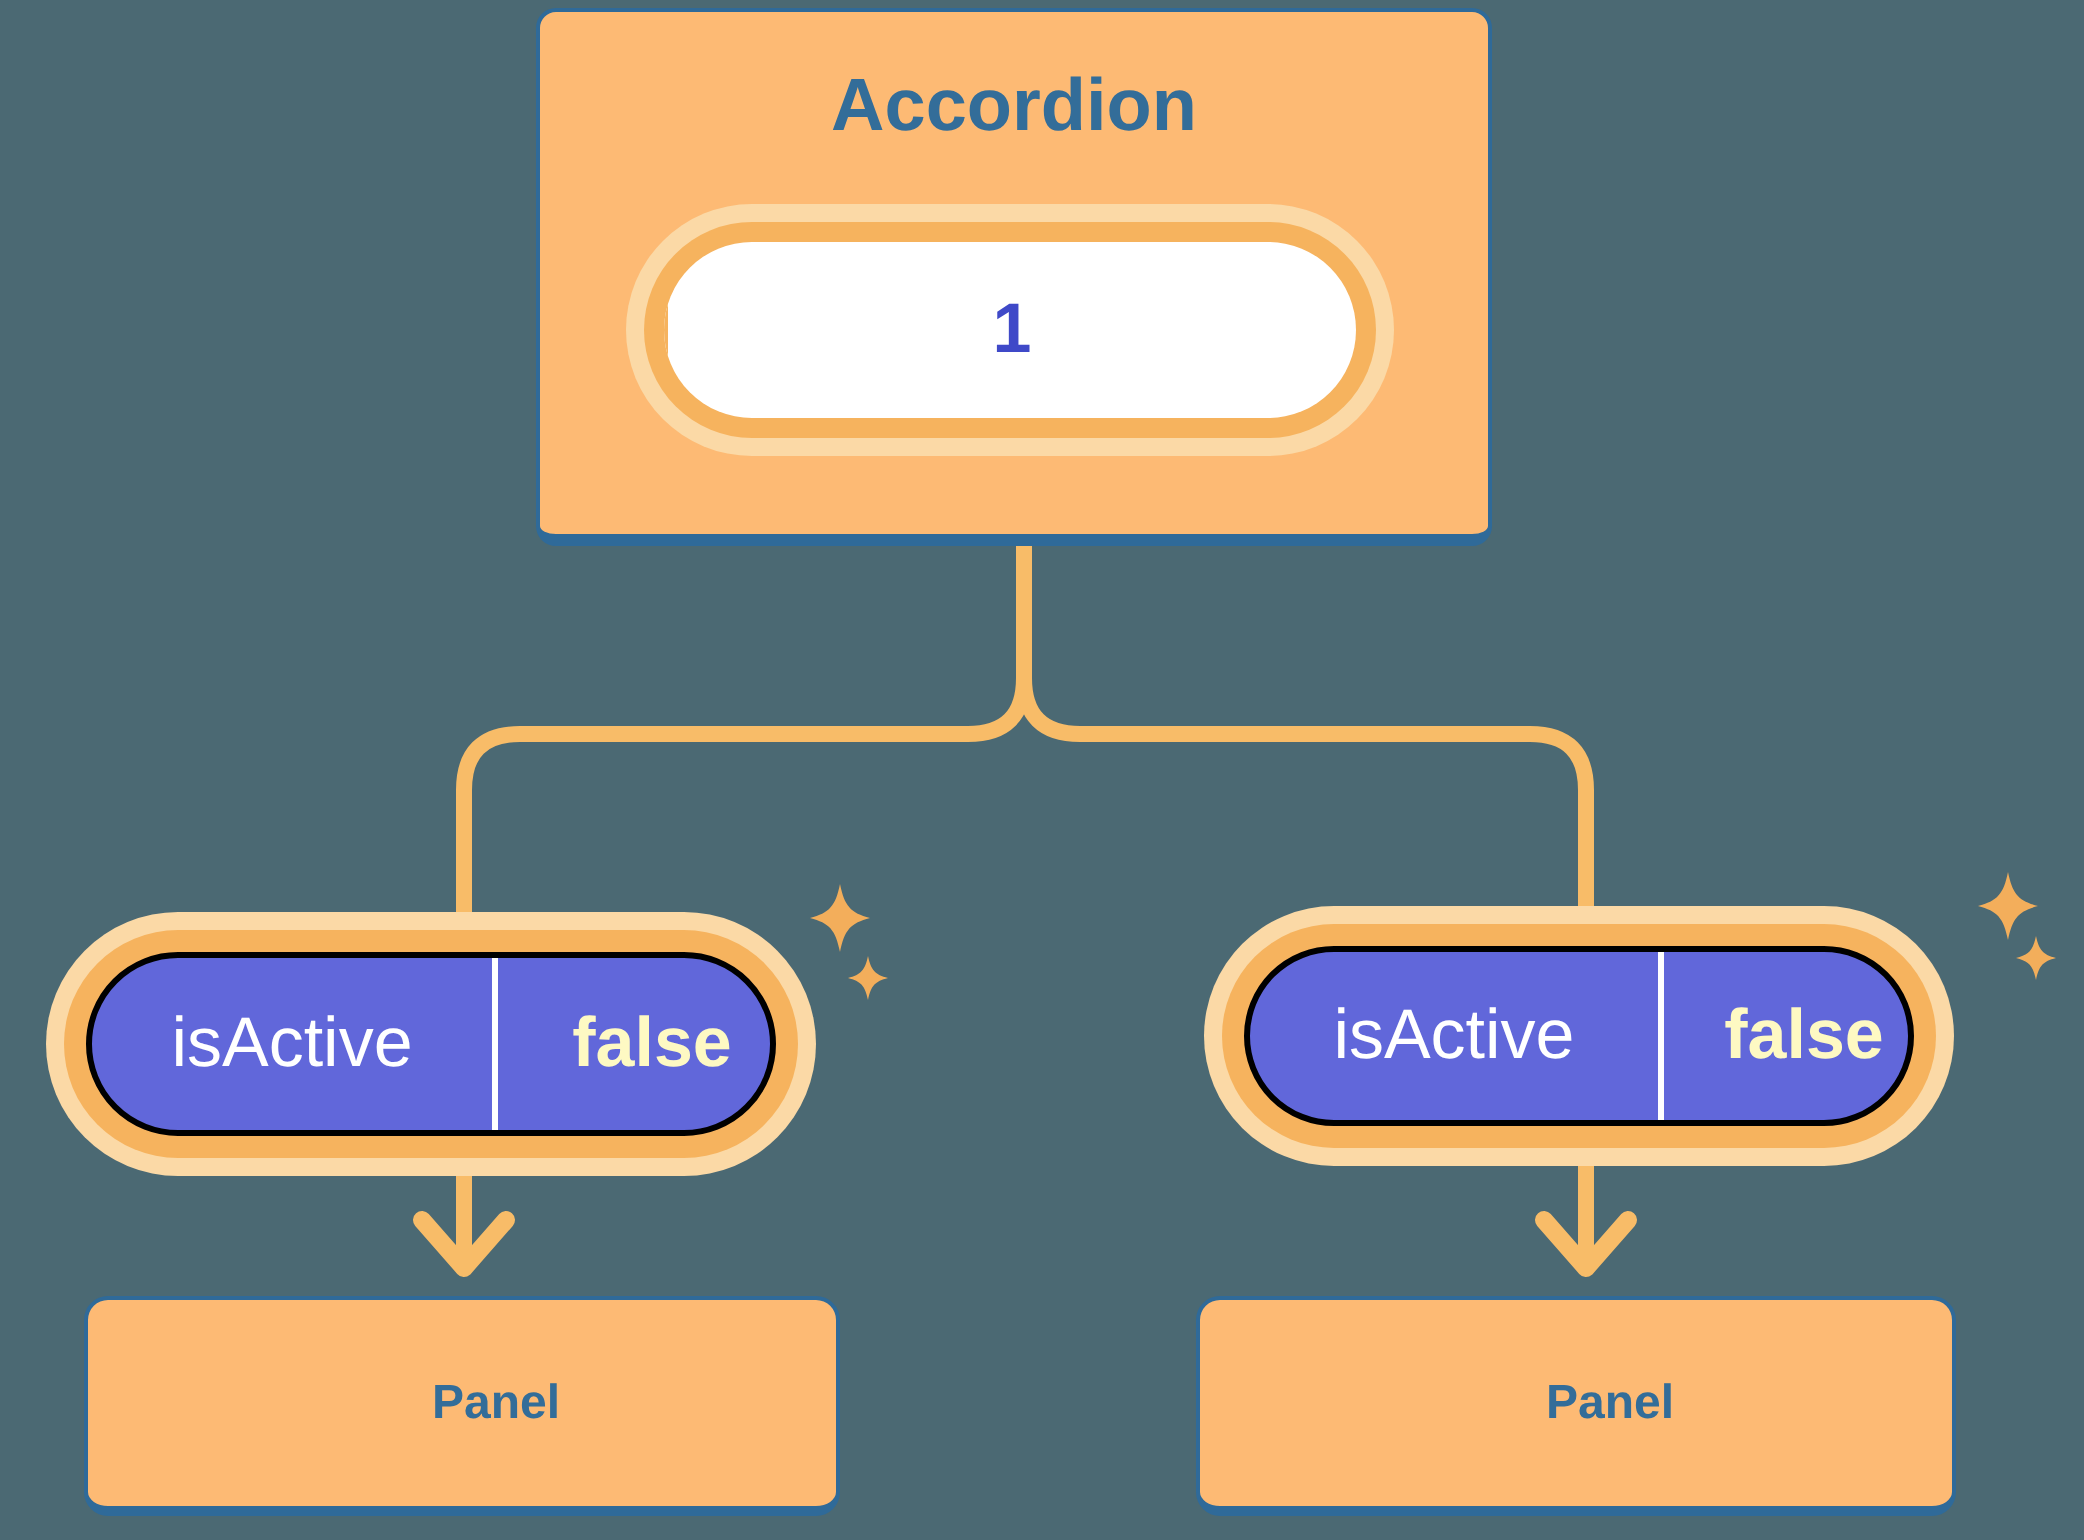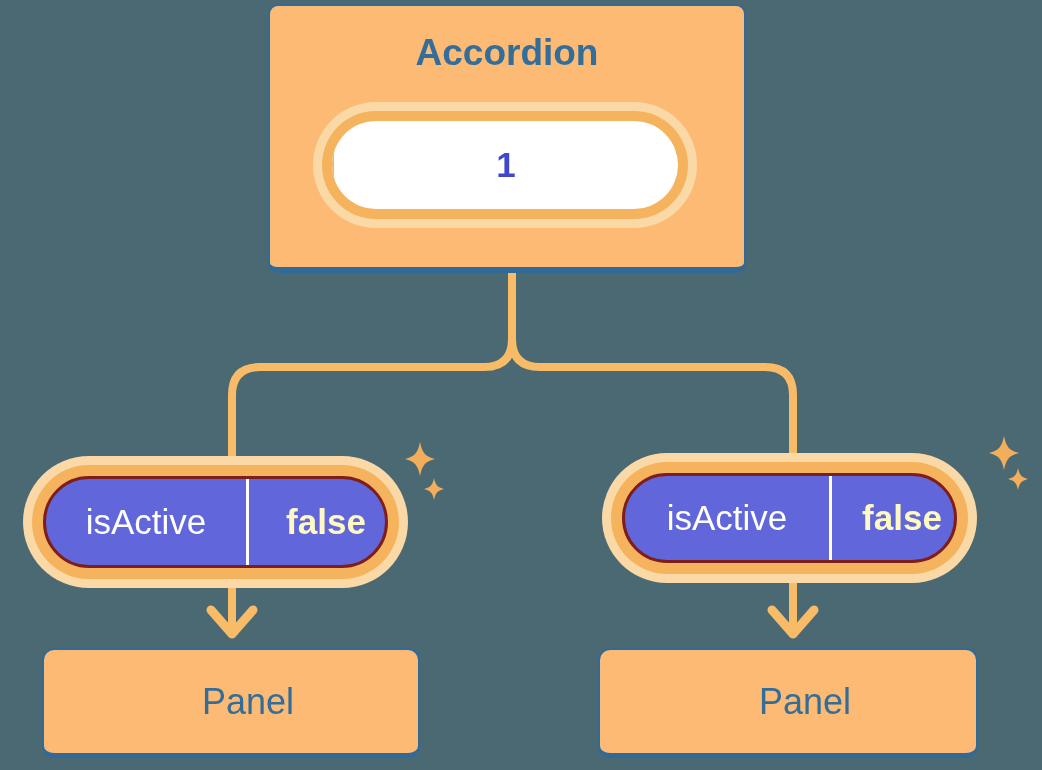--- a/index.html
+++ b/index.html
@@ -30,36 +30,36 @@
     border:2px solid var(--card-border);border-radius:10px;
   }
   .accordion-card{left:268px;top:4px;width:478px;height:269px;border-bottom-width:6px;}
   .card-title{
     margin-top:26px;text-align:center;
     font-size:37px;font-weight:600;color:var(--heading-text);
   }
   .panel{display:flex;align-items:center;justify-content:center;border-bottom-width:5px;border-radius:12px;}
   .panel-left{left:42px;top:648px;width:378px;height:110px;}
   .panel-right{left:598px;top:648px;width:380px;height:110px;}
-  .panel-label{font-size:36px;font-weight:400;color:var(--heading-text);margin-left:34px;}
+  .panel-label{font-size:24px;font-weight:700;color:var(--heading-text);margin-left:34px;}
 
   .pill{position:absolute;}
   .pill-top{left:43px;top:96px;width:384px;height:126px;}   
   .pill-left{left:23px;top:456px;width:385px;height:132px;}
   .pill-right{left:602px;top:453px;width:375px;height:130px;}
   .ring-glow{width:100%;height:100%;background:var(--ring-glow);border-radius:999px;padding:9px;box-sizing:border-box;}
   .ring-orange{width:100%;height:100%;background:var(--ring-orange);border-radius:999px;box-sizing:border-box;}
   .pill-top .ring-orange{padding:10px;}
   .pill-child .ring-orange{padding:11px;}
   .pill-core{
     width:100%;height:100%;border-radius:999px;display:flex;align-items:stretch;
     overflow:hidden;box-sizing:border-box;
   }
   .pill-top .pill-core{background:#ffffff;}
-  .pill-child .pill-core{background:var(--pill-purple);border:3px solid #7f1d1d;}
+  .pill-child .pill-core{background:var(--pill-purple);border:3px solid #000000;}
   .seg{display:flex;align-items:center;justify-content:center;font-size:35px;}
   .seg-name{box-sizing:border-box;}
   .seg-value{flex:1;font-weight:700;}
   .pill-top .seg-name{width:77.5%;color:var(--prop-text);}
   .pill-top .seg-value{color:var(--value-text);}
   .pill-top .divider{width:2px;background:var(--ring-orange);}
   .pill-child .seg-name{color:#ffffff;}
   .pill-child .seg-value{color:#fef9c3;margin-left:18px;}
   .pill-child .divider{width:3px;background:#ffffff;}
   .pill-left .seg-name{width:59%;}

